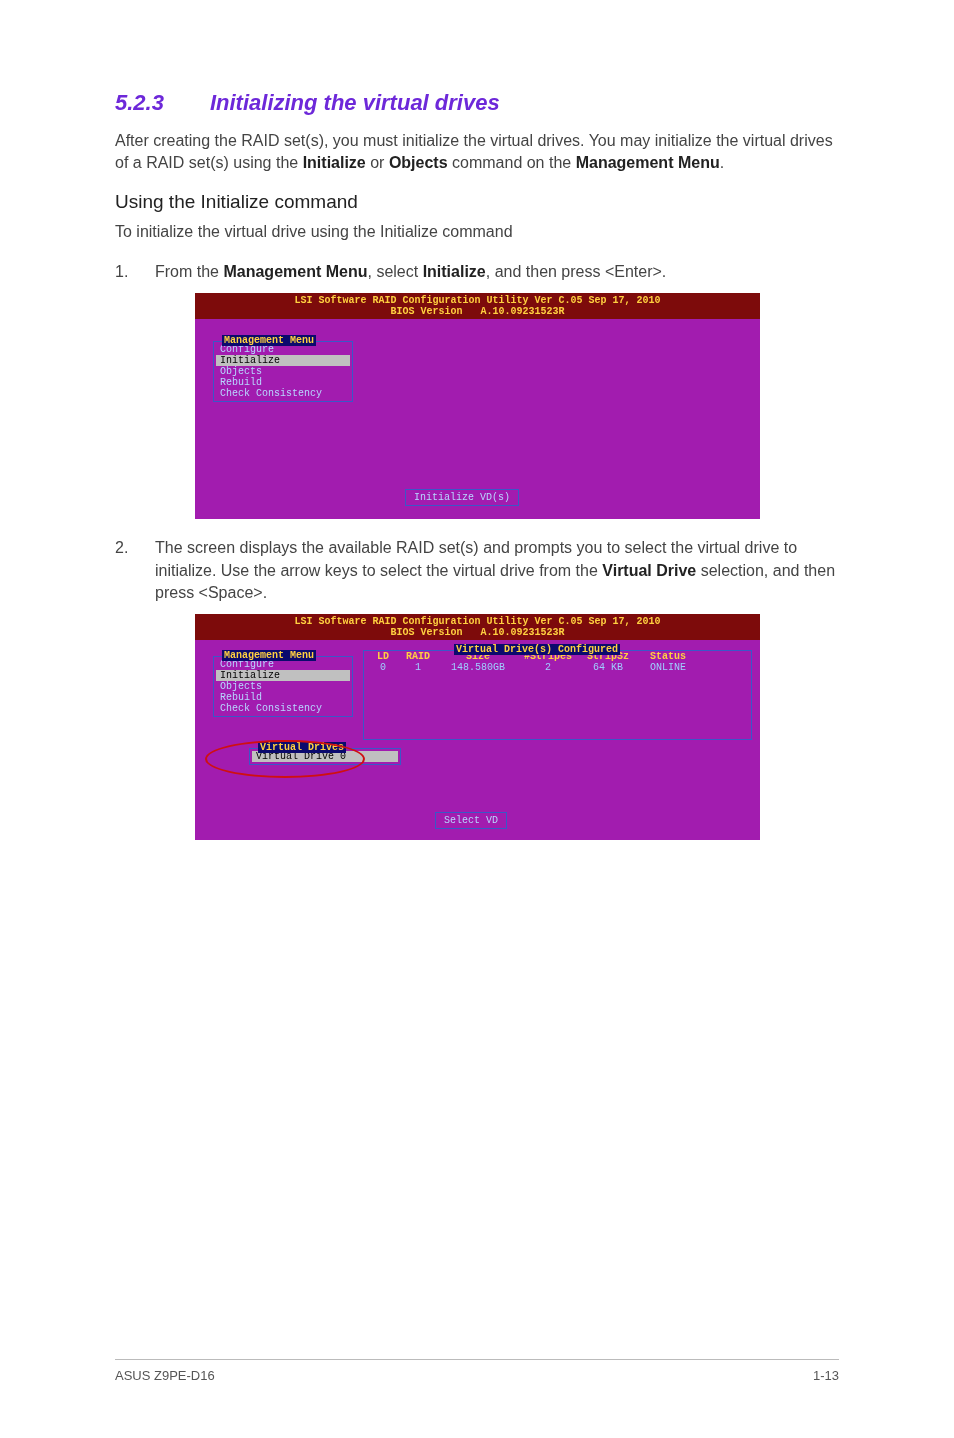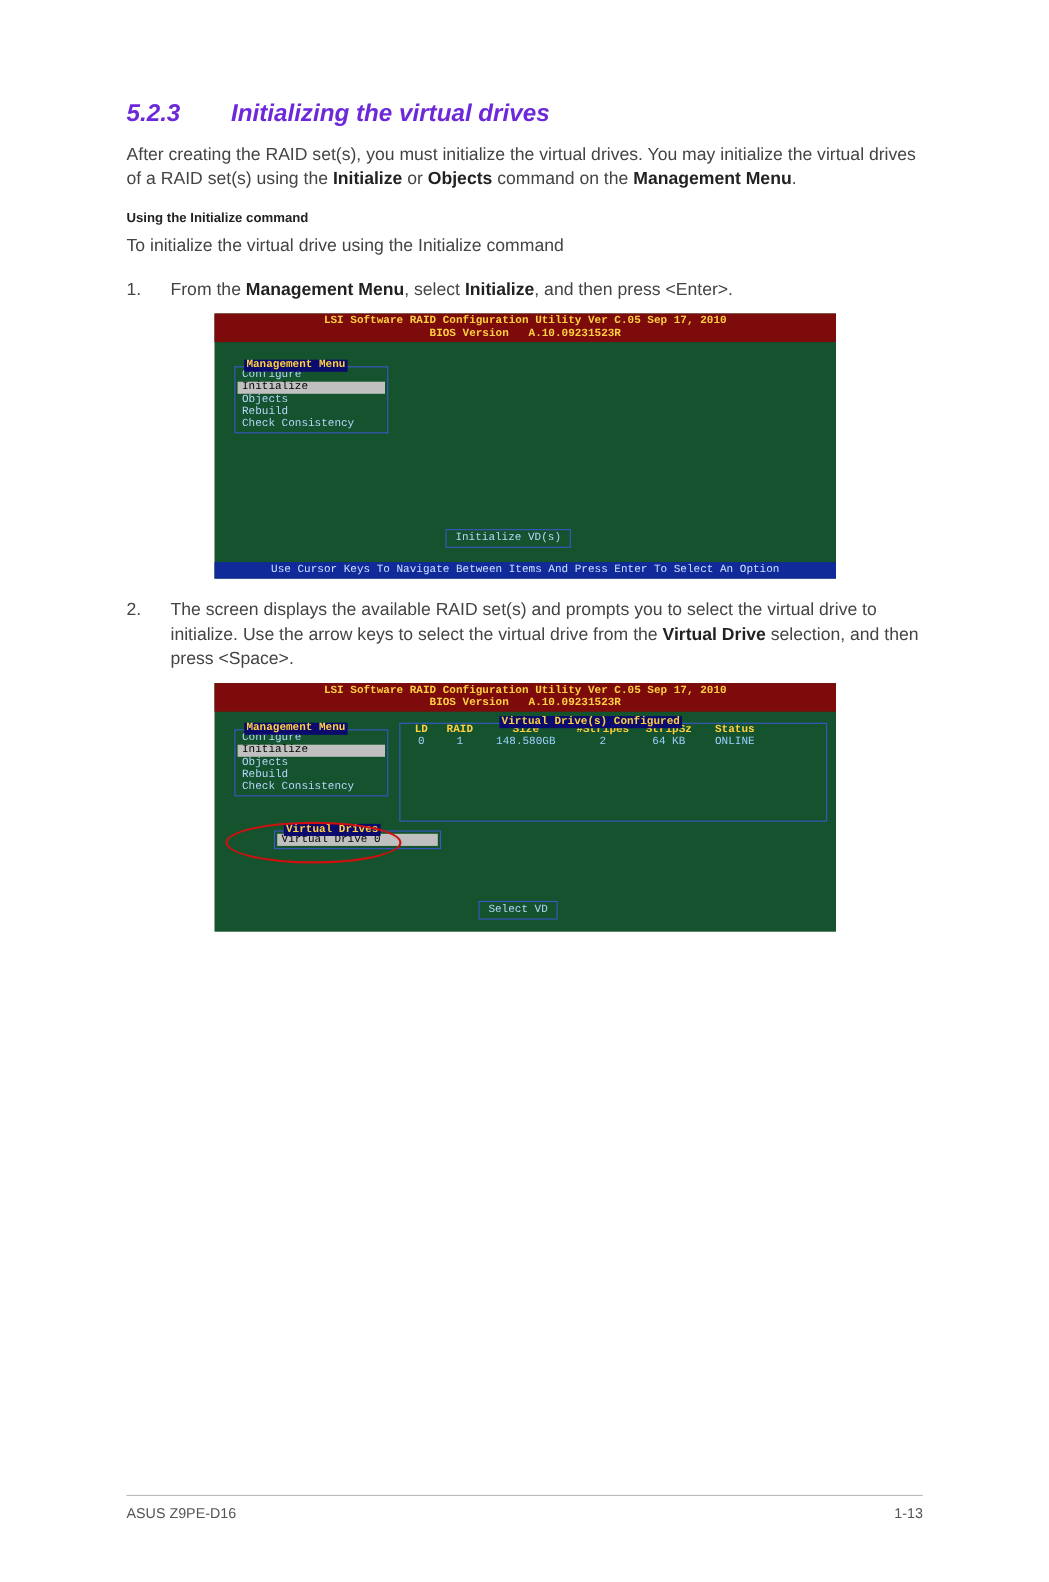--- a/index.html
+++ b/index.html
@@ -25,22 +25,22 @@
     margin-right: 46px;
   }
   p.para {
     font-size: 16px;
     line-height: 1.35;
     color: #444;
     margin-bottom: 18px;
   }
   p.para b { color: #222; }
   h3.subheading {
-    font-size: 12px;
-    font-weight: bold;
+    font-size: 19px;
+    font-weight: normal;
     color: #222;
     margin-top: 10px;
     margin-bottom: 8px;
   }
   ol.steps {
     list-style: none;
     counter-reset: step;
     margin-top: 6px;
   }
   ol.steps > li {
@@ -60,21 +60,21 @@
     color: #444;
   }
   ol.steps > li b { color: #222; }
 
   .bios-box {
     width: 565px;
     margin: 10px 0 18px 40px;
     font-family: "Courier New", monospace;
     font-size: 10px;
     line-height: 1.1;
-    background: #14532d;
+    background: #a21caf;
     color: #9fcfff;
   }
   .bios-title {
     background: #7d0b0b;
     color: #ffd040;
     text-align: center;
     padding: 2px 4px;
     font-weight: bold;
     white-space: pre;
   }
@@ -215,21 +215,20 @@
         <div class="fieldset" style="left:18px; top:22px; width:140px;">
           <span class="legend">Management Menu</span>
           <div class="menu-item">Configure</div>
           <div class="menu-item selected">Initialize</div>
           <div class="menu-item">Objects</div>
           <div class="menu-item">Rebuild</div>
           <div class="menu-item">Check Consistency</div>
         </div>
         <div class="center-btn" style="left:210px; top:170px;">Initialize VD(s)</div>
       </div>
-      <div class="bios-footer">Use Cursor Keys To Navigate Between Items And Press Enter To Select An Option</div>
     </div>
   </li>
 
   <li>
     <span>The screen displays the available RAID set(s) and prompts you to select the virtual drive to initialize. Use the arrow keys to select the virtual drive from the </span><b>Virtual Drive</b><span> selection, and then press &lt;Space&gt;.</span>
 
     <div class="bios-box">
       <div class="bios-title"><span>LSI Software RAID Configuration Utility Ver C.05 Sep 17, 2010</span>
 <span>BIOS Version   A.10.09231523R</span></div>
       <div class="bios-body" style="min-height:200px;">

